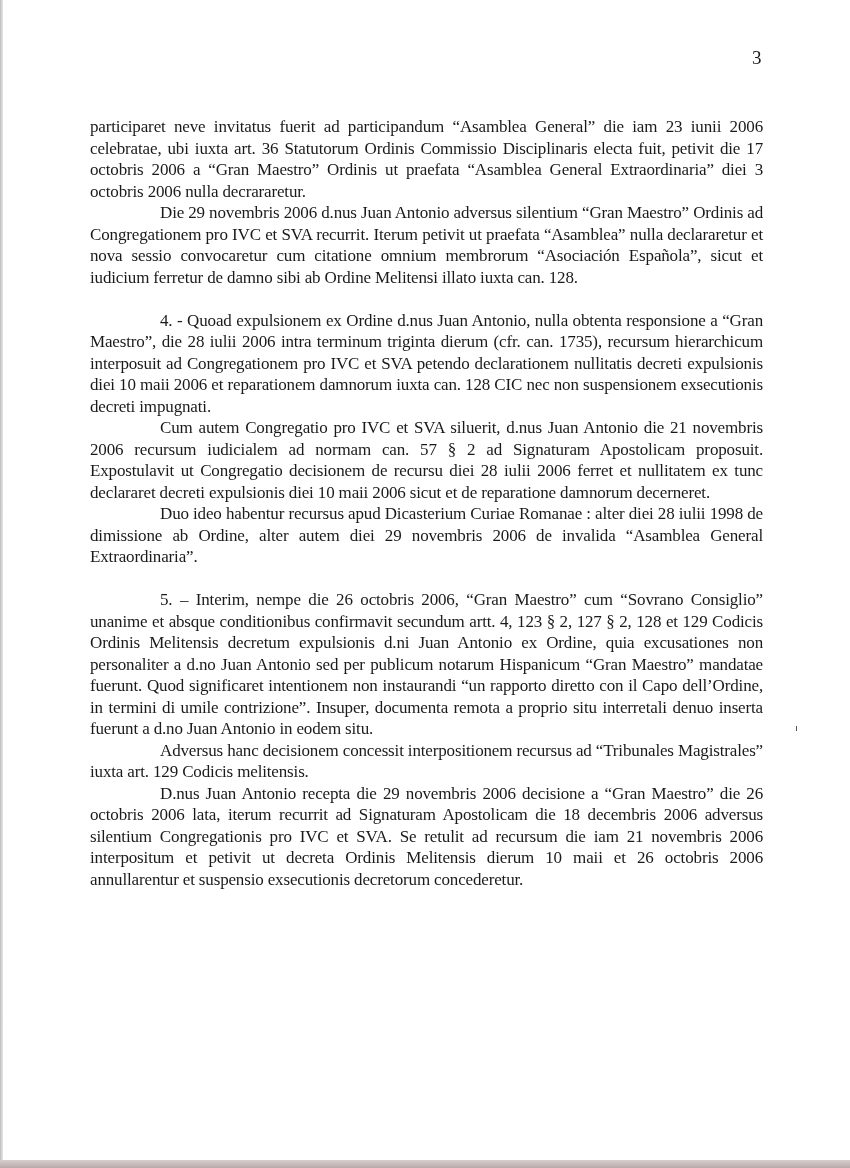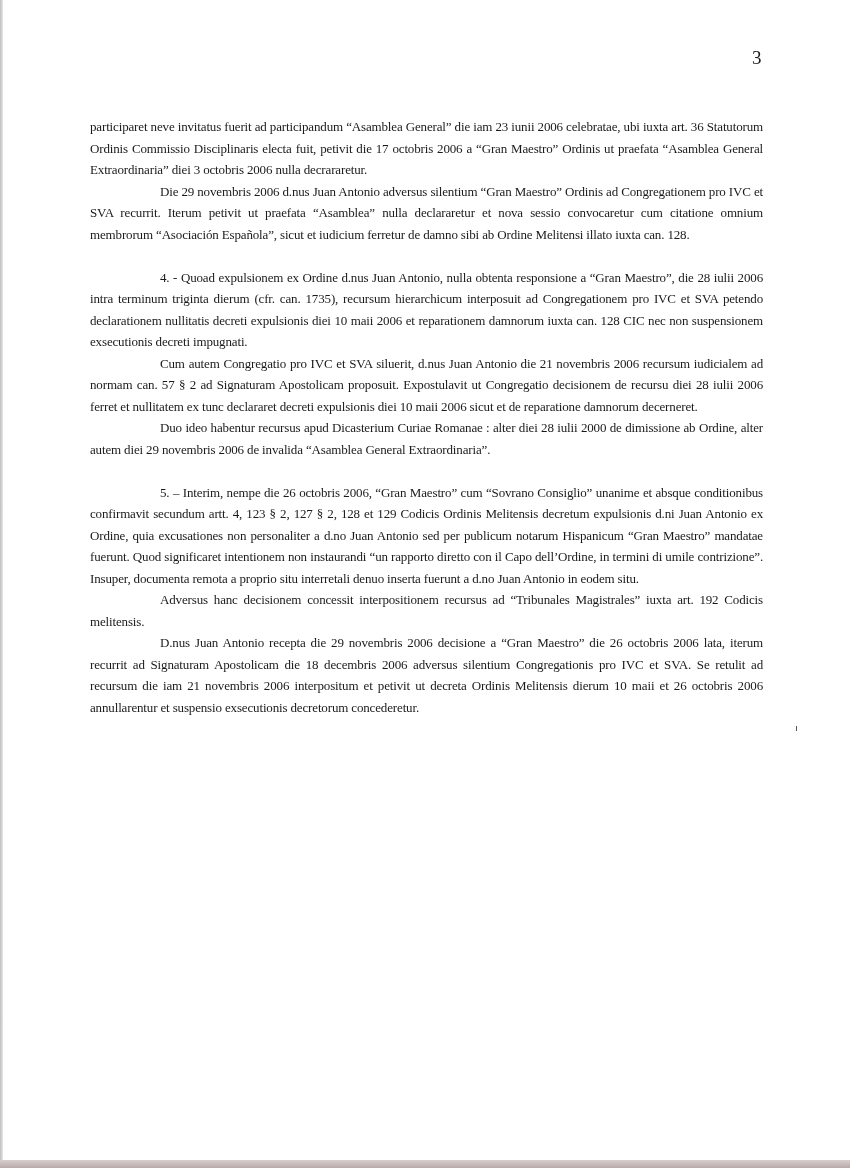--- a/index.html
+++ b/index.html
@@ -39,21 +39,21 @@
       line-height: 20px;
     }
     .content {
       position: absolute;
       left: 90px;
       top: 116px;
       width: 673px;
     }
     .para {
       margin: 0;
-      font-size: 13px;
+      font-size: 17px;
       line-height: 21.5px;
       text-align: justify;
       text-indent: 70px;
       letter-spacing: -0.15px;
     }
     .para.noindent {
       text-indent: 0;
     }
     .section-gap {
       height: 21.5px;
@@ -81,27 +81,27 @@
   <p class="para noindent">participaret neve invitatus fuerit ad participandum “Asamblea General” die iam 23 iunii 2006 celebratae, ubi iuxta art. 36 Statutorum Ordinis Commissio Disciplinaris electa fuit, petivit die 17 octobris 2006 a “Gran Maestro” Ordinis ut praefata “Asamblea General Extraordinaria” diei 3 octobris 2006 nulla decrararetur.</p>
 
   <p class="para">Die 29 novembris 2006 d.nus Juan Antonio adversus silentium “Gran Maestro” Ordinis ad Congregationem pro IVC et SVA recurrit. Iterum petivit ut praefata “Asamblea” nulla declararetur et nova sessio convocaretur cum citatione omnium membrorum “Asociación Española”, sicut et iudicium ferretur de damno sibi ab Ordine Melitensi illato iuxta can. 128.</p>
 
   <div class="section-gap"></div>
 
   <p class="para">4.  -  Quoad expulsionem ex Ordine d.nus Juan Antonio, nulla obtenta responsione a “Gran Maestro”, die 28 iulii 2006 intra terminum triginta dierum (cfr. can. 1735), recursum hierarchicum interposuit ad Congregationem pro IVC et SVA petendo declarationem nullitatis decreti expulsionis diei 10 maii 2006 et reparationem damnorum iuxta can. 128 CIC nec non suspensionem exsecutionis decreti impugnati.</p>
 
   <p class="para"><span>Cum autem Congregatio pro IVC et SVA siluerit, d.nus Juan Antonio die 21 novembris 2006 recursum iudicialem ad normam can. 57 § 2 ad Signaturam Apostolicam proposuit. Expostulavit ut Congregatio decisionem de recursu diei 28 iulii 2006 ferret et nullitatem </span><span class="italic">ex tunc</span><span> declararet decreti expulsionis diei 10 maii 2006 sicut et de reparatione damnorum decerneret.</span></p>
 
-  <p class="para">Duo ideo habentur recursus apud Dicasterium Curiae Romanae : alter diei 28 iulii 2000 de dimissione ab Ordine, alter autem diei 29 novembris 2006 de invalida “Asamblea General Extraordinaria”.</p>
+  <p class="para">Duo ideo habentur recursus apud Dicasterium Curiae Romanae : alter diei 28 iulii 1998 de dimissione ab Ordine, alter autem diei 29 novembris 2006 de invalida “Asamblea General Extraordinaria”.</p>
 
   <div class="section-gap"></div>
 
   <p class="para">5. – Interim, nempe die 26 octobris 2006, “Gran Maestro” cum “Sovrano Consiglio” unanime et absque conditionibus confirmavit secundum artt. 4, 123 § 2, 127 § 2, 128 et 129 Codicis Ordinis Melitensis decretum expulsionis d.ni Juan Antonio ex Ordine, quia excusationes non personaliter a d.no Juan Antonio sed per publicum notarum Hispanicum “Gran Maestro” mandatae fuerunt. Quod significaret intentionem non instaurandi “un rapporto diretto con il Capo dell’Ordine, in termini di umile contrizione”. Insuper, documenta remota a proprio situ interretali denuo inserta fuerunt a d.no Juan Antonio in eodem situ.</p>
 
-  <p class="para">Adversus hanc decisionem concessit interpositionem recursus ad “Tribunales Magistrales” iuxta art. 192 Codicis melitensis.</p>
+  <p class="para">Adversus hanc decisionem concessit interpositionem recursus ad “Tribunales Magistrales” iuxta art. 129 Codicis melitensis.</p>
 
   <p class="para">D.nus Juan Antonio recepta die 29 novembris 2006 decisione a “Gran Maestro” die 26 octobris 2006 lata, iterum recurrit ad Signaturam Apostolicam die 18 decembris 2006 adversus silentium Congregationis pro IVC et SVA. Se retulit ad recursum die iam 21 novembris 2006 interpositum et petivit ut decreta Ordinis Melitensis dierum 10 maii et 26 octobris 2006 annullarentur et suspensio exsecutionis decretorum concederetur.</p>
 
 </div>
 
 <div class="stray-mark"></div>
 
 <div class="bottom-edge"></div>
 
 </body></html>

